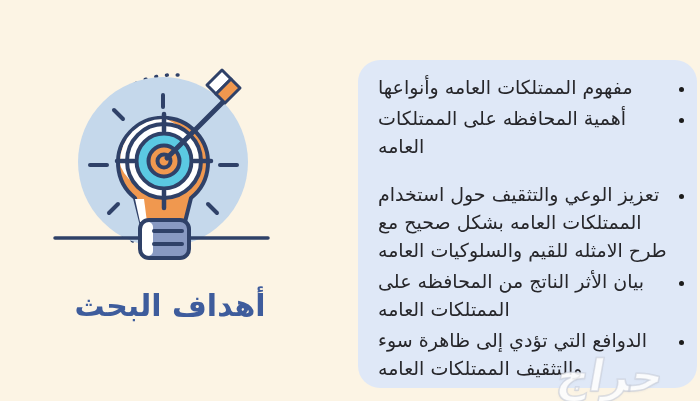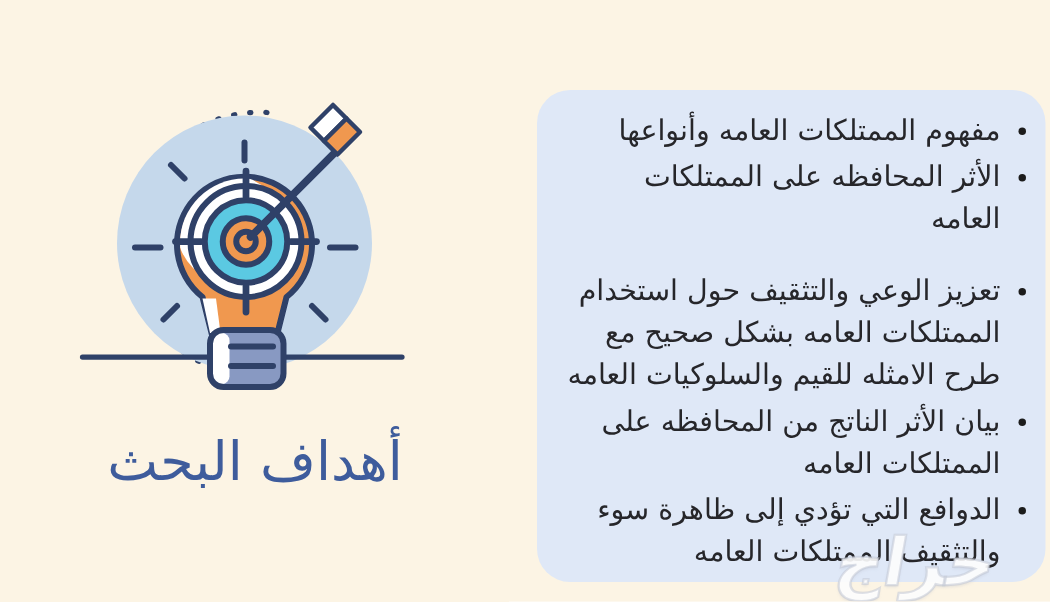--- a/index.html
+++ b/index.html
@@ -6,38 +6,38 @@
   body{width:700px;height:401px;font-family:"DejaVu Sans",sans-serif;}
   .slide{position:relative;width:700px;height:401px;background:#fcf4e4;overflow:hidden;}
 
   
   .illus{position:absolute;left:28px;top:58px;width:290px;height:215px;}
 
   
   .title{
     position:absolute;left:30px;top:288px;width:280px;
     text-align:center;direction:rtl;
-    font-size:36px;font-weight:normal;color:#3e5c9c;
+    font-size:30px;font-weight:bold;color:#3e5c9c;
     letter-spacing:0px;
   }
 
   
   .panel{
     position:absolute;left:358px;top:60px;width:339px;height:328px;
     background:#dfe8f7;border-radius:22px;
   }
   .panel ul{
     margin:0;direction:rtl;
     padding:13px 30px 0 20px;
     list-style:disc outside;
     color:#26262a;
   }
   .panel li{
     font-size:19px;line-height:28px;
-    text-align:right;
+    text-align:left;
     margin:0 0 3px 0;
   }
   .panel li::marker{color:#1c1c1c;font-size:17px;}
   .panel li.gap{margin-top:20px;}
 
   
   .watermark{
     position:absolute;right:2px;bottom:0px;width:175px;height:50px;
     font-size:44px;font-weight:bold;direction:rtl;text-align:center;
     color:rgba(255,255,255,0.88);
@@ -107,21 +107,21 @@
         <circle cx="136" cy="103" r="6.5" fill="none" stroke="#2f4168" stroke-width="4"></circle>
       </g>
     </svg>
   </div>
 
   <div class="title" lang="ar">أهداف البحث</div>
 
   <div class="panel">
     <ul lang="ar">
       <li>مفهوم الممتلكات العامه وأنواعها</li>
-      <li>الأثر المحافظه على الممتلكات العامه</li>
+      <li>أهمية المحافظه على الممتلكات العامه</li>
       <li class="gap">تعزيز الوعي والتثقيف حول استخدام الممتلكات العامه بشكل صحيح مع طرح الامثله للقيم والسلوكيات العامه</li>
       <li>بيان الأثر الناتج من المحافظه على الممتلكات العامه</li>
       <li>الدوافع التي تؤدي إلى ظاهرة سوء والتثقيف الممتلكات العامه</li>
     </ul>
   </div>
 
   <div class="watermark" lang="ar">حراج</div>
 
 </div>
 

